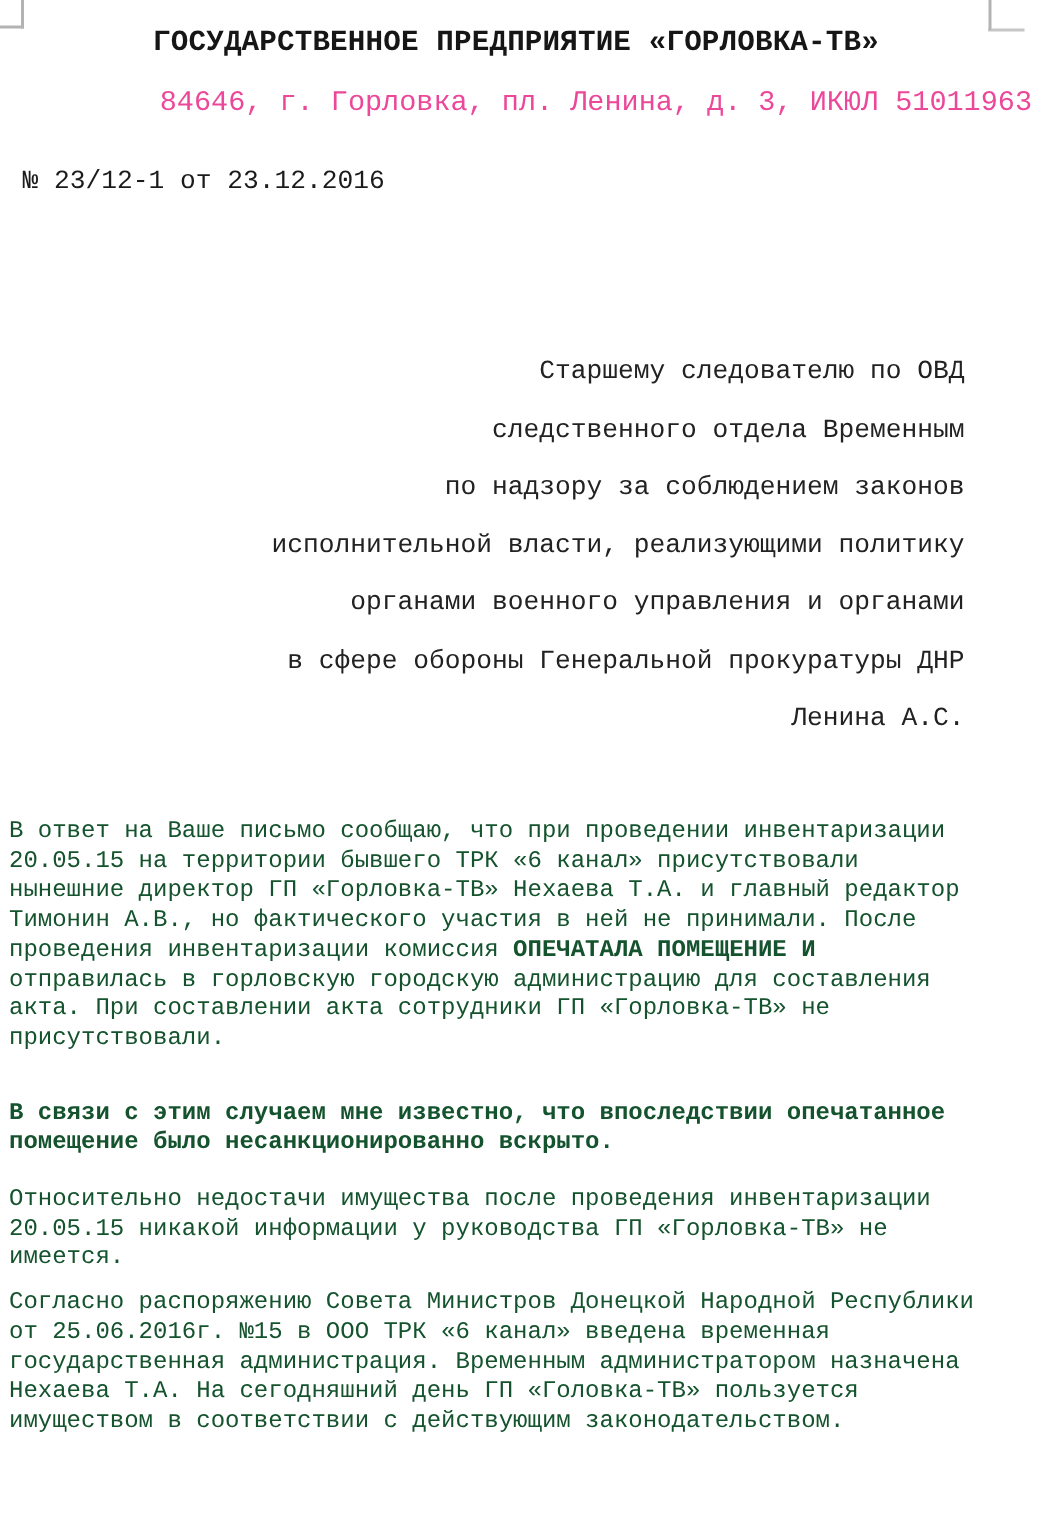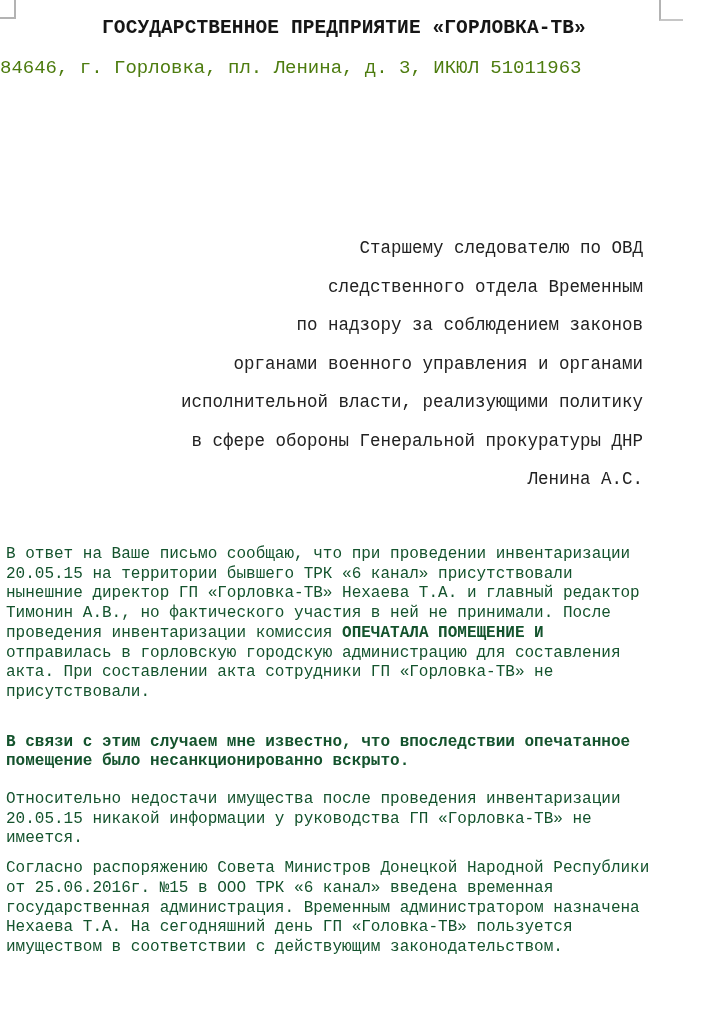--- a/index.html
+++ b/index.html
@@ -44,24 +44,24 @@
     text-align: center;
     font-size: 19.5px;
     font-weight: bold;
     letter-spacing: 0.1px;
     color: #161616;
   }
   .org-address {
     position: absolute;
     top: 57px; left: 0;
     width: 100%;
-    text-align: left;
+    text-align: right;
     font-size: 19px;
     font-weight: normal;
-    color: #4d7c0f;
+    color: #ec4899;
   }
   .ref-line {
     position: absolute;
     top: 111px; left: 15px;
     font-size: 17.5px;
     color: #1b1b1b;
   }
   .addressee {
     position: absolute;
     top: 229px;
@@ -103,27 +103,28 @@
 <div class="page">
 
   <div class="corner-mark-left"></div>
   <div class="corner-mark-right"></div>
   <div class="edge-mark-right"></div>
 
   <div class="org-title">ГОСУДАРСТВЕННОЕ ПРЕДПРИЯТИЕ «ГОРЛОВКА-ТВ»</div>
 
   <div class="org-address">84646, г. Горловка, пл. Ленина, д. 3, ИКЮЛ 51011963</div>
 
+  <div class="ref-line">№ 23/12-1 от 23.12.2016</div>
 
   <div class="addressee">
     <div>Старшему следователю по ОВД</div>
     <div>следственного отдела Временным</div>
     <div>по надзору за соблюдением законов</div>
+    <div>исполнительной власти, реализующими политику</div>
     <div>органами военного управления и органами</div>
-    <div>исполнительной власти, реализующими политику</div>
     <div>в сфере обороны Генеральной прокуратуры ДНР</div>
     <div>Ленина А.С.</div>
   </div>
 
   <div class="body-text">
     <p class="para-1"><span>В ответ на Ваше письмо сообщаю, что при проведении инвентаризации 20.05.15 на территории бывшего ТРК «6 канал» присутствовали нынешние директор ГП «Горловка-ТВ» Нехаева Т.А. и главный редактор Тимонин А.В., но фактического участия в ней не принимали. После проведения инвентаризации комиссия </span><span class="bold-inline">ОПЕЧАТАЛА ПОМЕЩЕНИЕ И</span><span> отправилась в горловскую городскую администрацию для составления акта. При составлении акта сотрудники ГП «Горловка-ТВ» не присутствовали.</span></p>
 
     <p class="para-2">В связи с этим случаем мне известно, что впоследствии опечатанное помещение было несанкционированно вскрыто.</p>
 
     <p class="para-3">Относительно недостачи имущества после проведения инвентаризации 20.05.15 никакой информации у руководства ГП «Горловка-ТВ» не имеется.</p>

